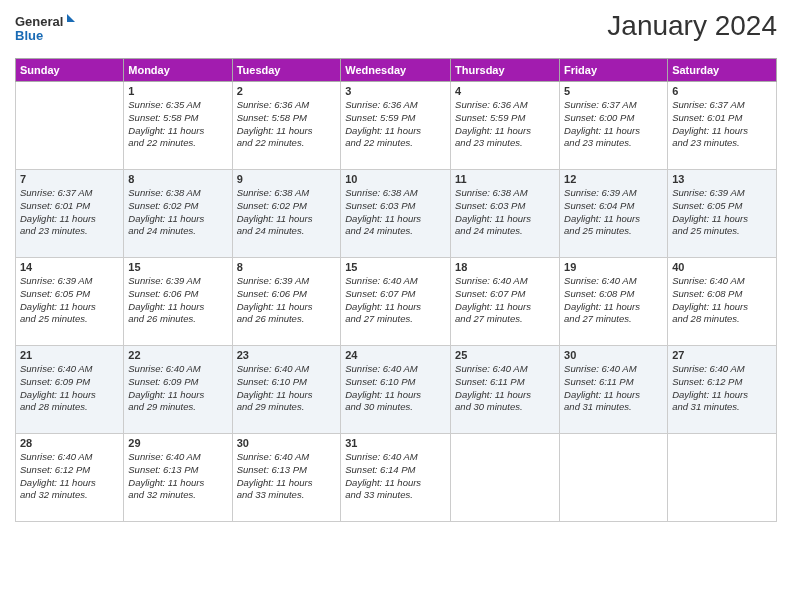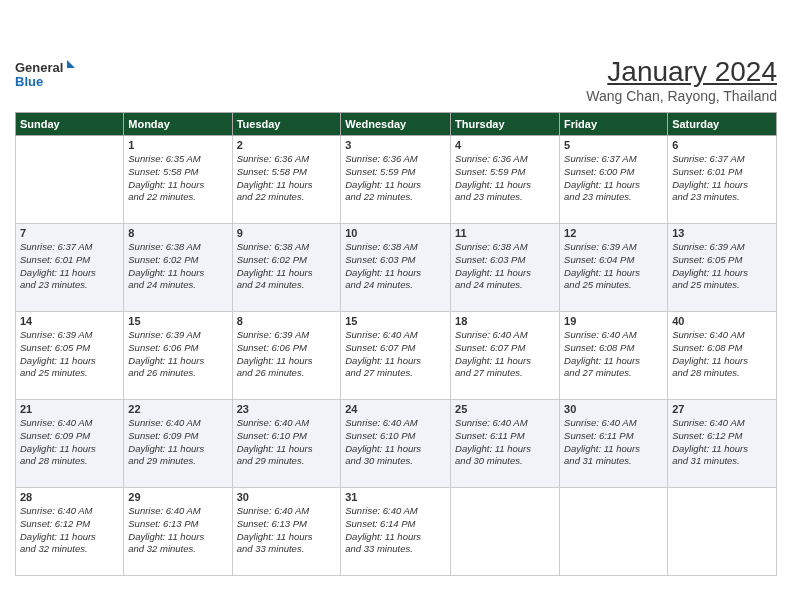--- a/index.html
+++ b/index.html
@@ -7,53 +7,51 @@
       width: 792px;
       height: 612px;
       font-family: Arial, sans-serif;
       background: #fff;
       overflow: hidden;
     }
     .page {
       width: 792px;
       height: 512px;
       padding: 10px 15px;
-      margin-top: 46px;
     }
     .header {
       display: flex;
       justify-content: space-between;
       align-items: flex-start;
       margin-bottom: 8px;
     }
     .logo {
       display: flex;
       align-items: center;
       gap: 4px;
     }
     .title-section {
       text-align: right;
     }
     .month-title {
       font-size: 28px;
       color: #333;
       font-weight: normal;
-      text-decoration: underline;
     }
     .location {
       font-size: 14px;
       color: #555;
     }
     .calendar-table {
       width: 100%;
       border-collapse: collapse;
       border: 1px solid #ccc;
     }
     .calendar-table th {
-      background-color: #14532d;
+      background-color: #a21caf;
       color: #fff;
       font-size: 11px;
       font-weight: bold;
       padding: 5px 4px;
       text-align: left;
       border: 1px solid #aaa;
     }
     .calendar-table td {
       vertical-align: top;
       font-size: 9.5px;
@@ -90,21 +88,20 @@
   <div class="header">
     <div class="logo">
   <svg width="60" height="40" viewBox="0 0 60 40">
     <text x="0" y="16" font-size="13" font-weight="bold" font-family="Arial,sans-serif" fill="#333">General</text>
     <text x="0" y="30" font-size="13" font-weight="bold" font-family="Arial,sans-serif" fill="#1a6bb5">Blue</text>
     <polygon points="52,4 60,12 52,12" fill="#1a6bb5"></polygon>
   </svg>
 </div>
     <div class="title-section">
       <div class="month-title">January 2024</div>
-      <div class="location">Wang Chan, Rayong, Thailand</div>
     </div>
   </div>
 
   <table class="calendar-table">
     <thead>
       <tr>
       <th>Sunday</th>
           <th>Monday</th>
           <th>Tuesday</th>
           <th>Wednesday</th>

